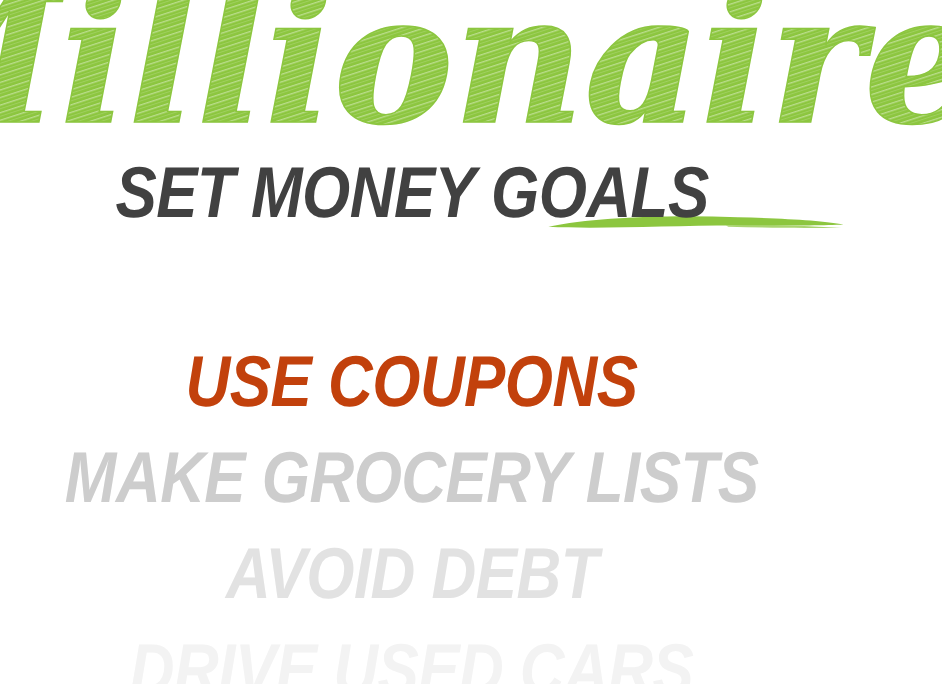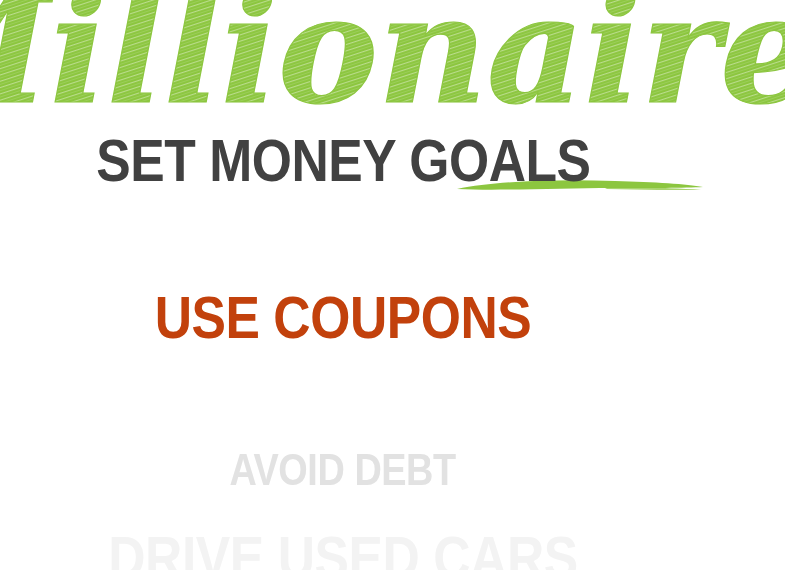--- a/index.html
+++ b/index.html
@@ -42,32 +42,33 @@
   .cap-line {
     position: absolute;
     left: 0;
     width: 686px;
     text-align: center;
     font-family: "Liberation Sans", sans-serif;
     font-weight: bold;
     white-space: nowrap;
     line-height: 1;
     letter-spacing: -0.5px;
+    font-style: italic;
   }
   .cap-inner {
     display: inline-block;
     transform: scaleX(0.86);
     transform-origin: center;
   }
 
   .line-goals   { top: 131px; font-size: 60px; color: #414141; }
   .line-budget  { top: 208px; font-size: 60px; color: #808080; }
   .line-coupons { top: 288px; font-size: 60px; color: #c2410c; }
   .line-lists   { top: 368px; font-size: 60px; color: #cdcdcd; }
-  .line-debt    { top: 448px; font-size: 44px; color: #e2e2e2; }
+  .line-debt    { top: 448px; font-size: 60px; color: #e2e2e2; }
   .line-cars    { top: 528px; font-size: 60px; color: #f3f3f3; }
 
   
   .underline-wrap {
     position: absolute;
     left: 455px;
     top: 176px;
     width: 250px;
     height: 22px;
     pointer-events: none;
@@ -102,20 +103,23 @@
 
   <div class="cap-line line-goals">
     <span class="cap-inner">SET MONEY GOALS</span>
   </div>
 
 
   <div class="cap-line line-coupons">
     <span class="cap-inner">USE COUPONS</span>
   </div>
 
+  <div class="cap-line line-lists">
+    <span class="cap-inner">MAKE GROCERY LISTS</span>
+  </div>
 
   <div class="cap-line line-debt">
     <span class="cap-inner">AVOID DEBT</span>
   </div>
 
   <div class="cap-line line-cars">
     <span class="cap-inner">DRIVE USED CARS</span>
   </div>
 
 </div>

